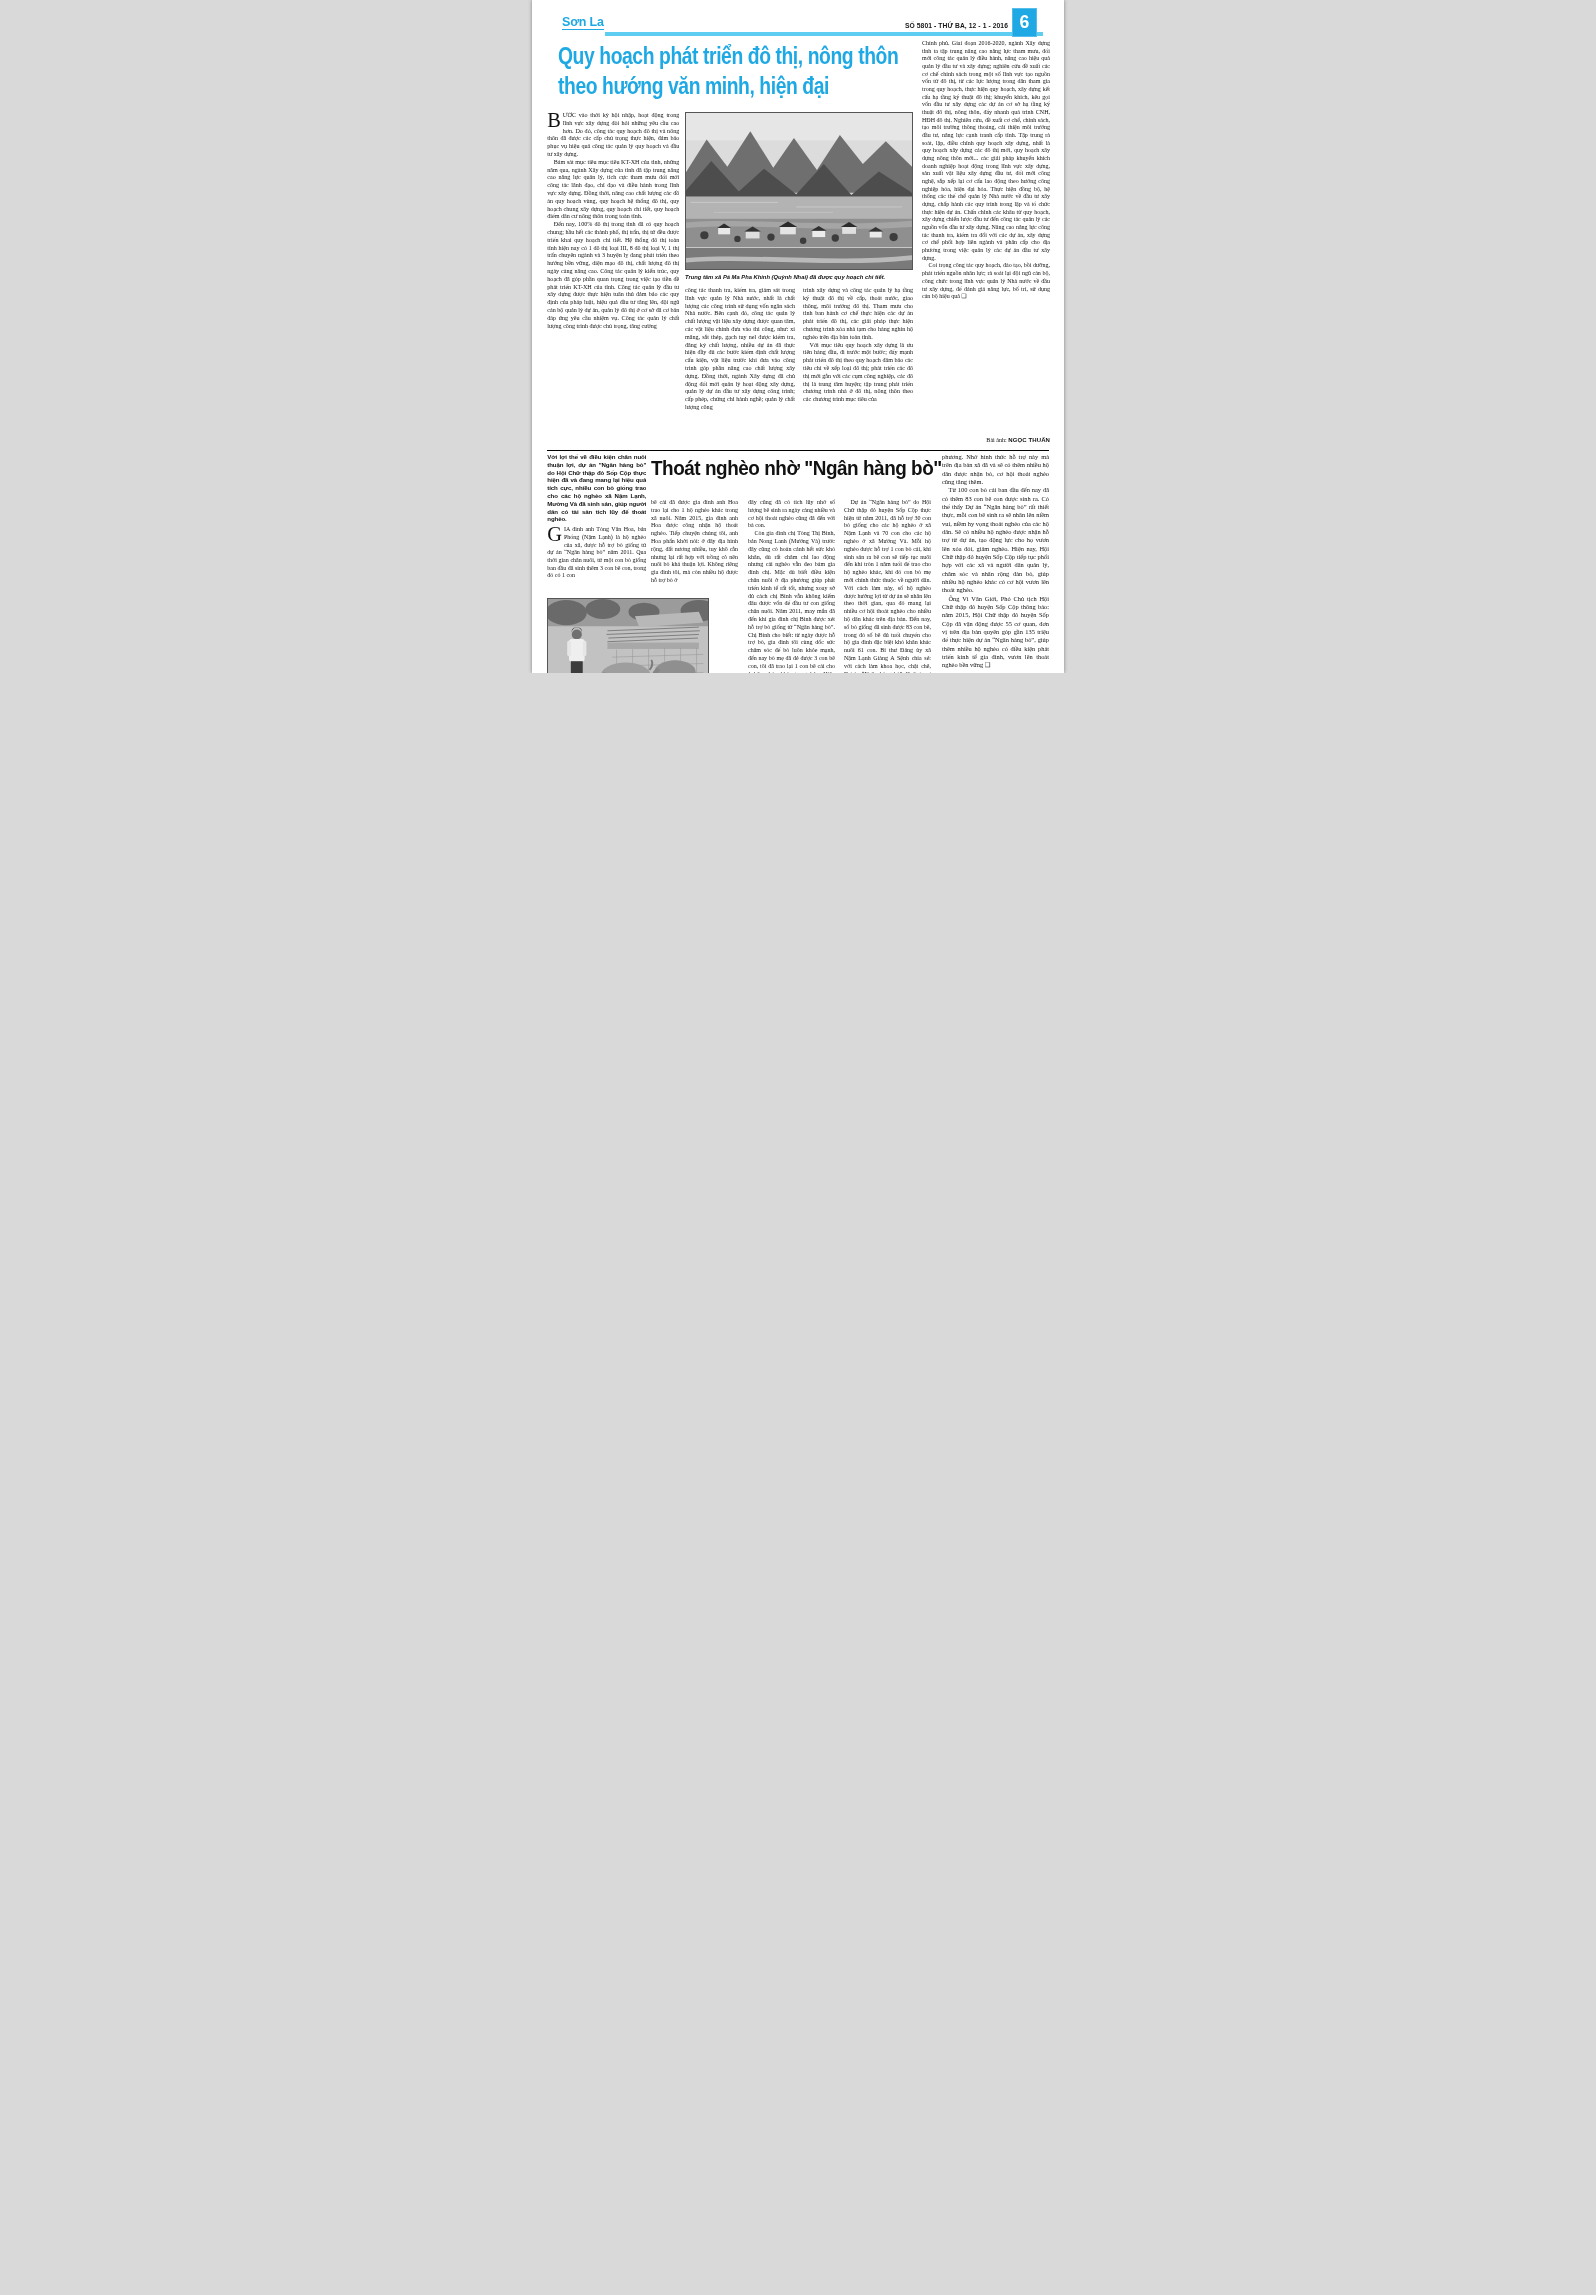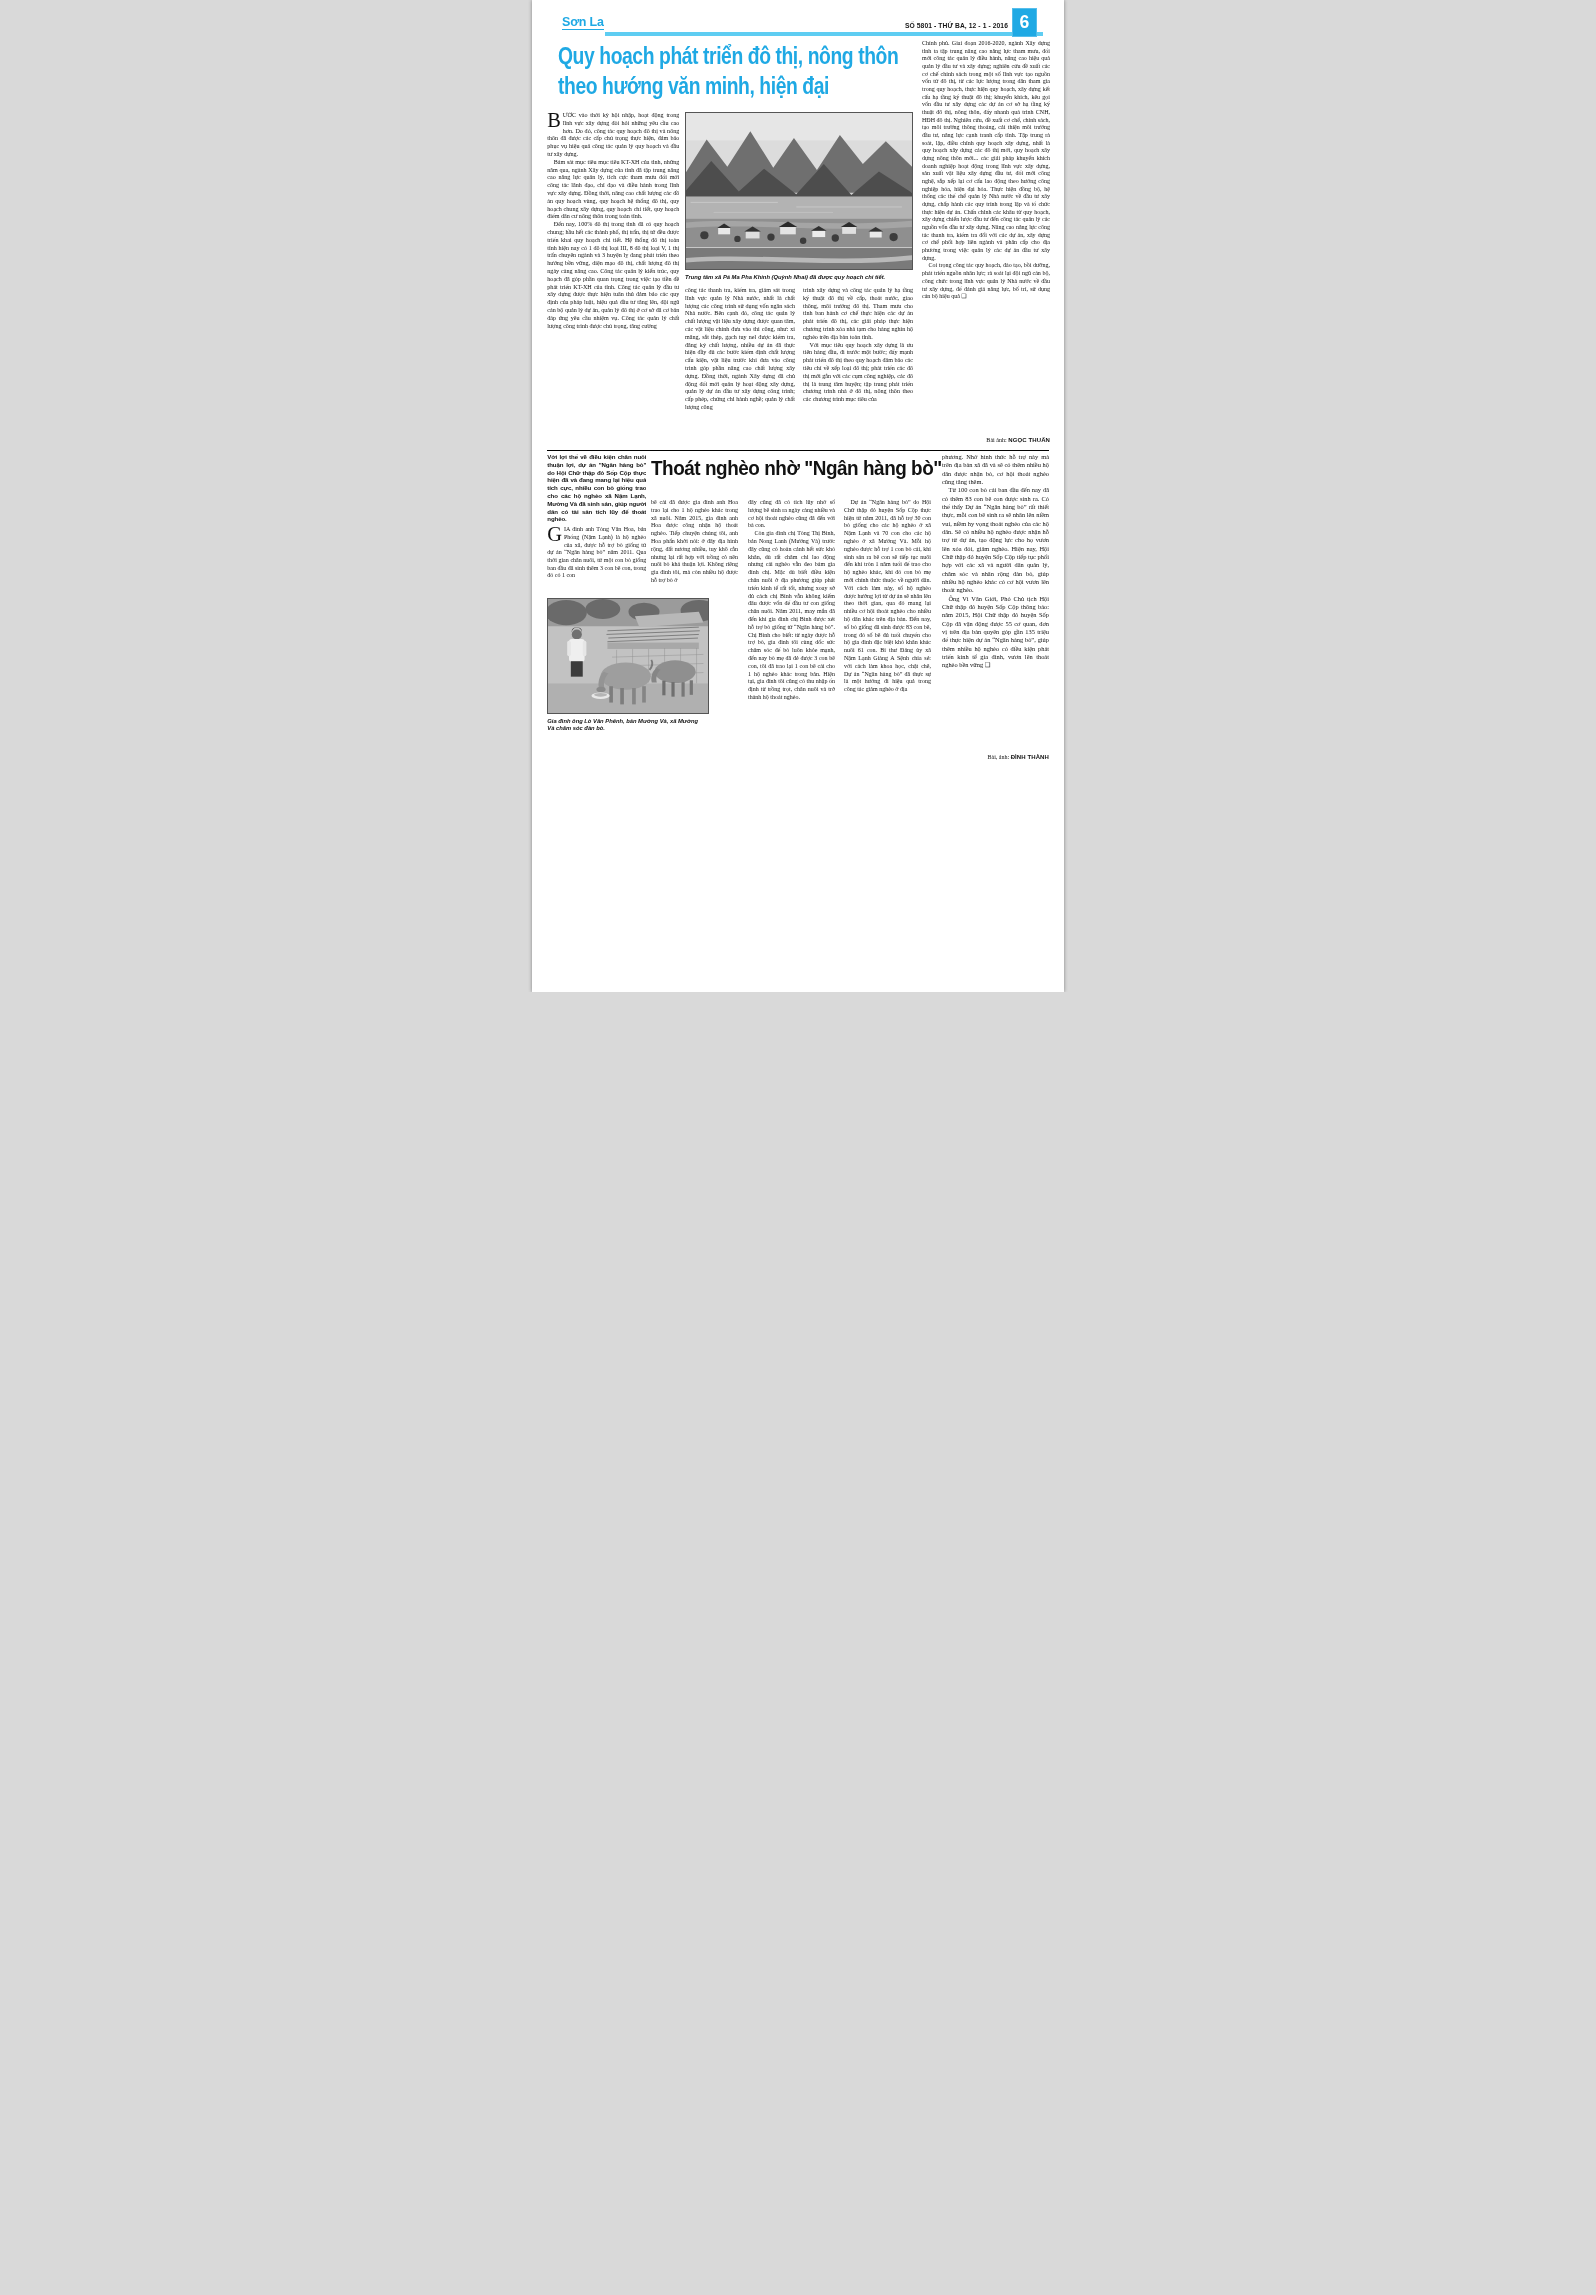--- a/index.html
+++ b/index.html
@@ -1,17 +1,17 @@
 <!DOCTYPE html>
 <html lang="vi" style="font-size:7.4px"><head>
 <meta charset="utf-8">
 <title>Sơn La – trang 6</title>
 <style>
   html,body{margin:0;padding:0;background:#d9d9d9;font-family:"Liberation Serif",serif;}
-  #page{position:relative;width:532px;height:992px;margin:0 auto;background:#ffffff;
+  #page{position:relative;width:532px;height:673px;margin:0 auto;background:#ffffff;
         box-shadow:0 0 3.7px rgba(0,0,0,.4);overflow:hidden;}
   
   .brand{position:absolute;left:30px;top:15.7px;font-family:"Liberation Sans",sans-serif;
          font-weight:bold;font-size:12.5px;letter-spacing:-0.2px;color:var(--accent);
          border-bottom:1.9px solid var(--accent);padding-bottom:0.5px;line-height:1;}
   .issue{position:absolute;top:22px;right:56px;font-family:"Liberation Sans",sans-serif;
          font-size:6.7px;font-weight:bold;color:#161616;letter-spacing:0.1px;}
   .header-bar{position:absolute;left:73px;top:32px;width:438px;height:4.2px;background:var(--bar);}
   .page-badge{position:absolute;left:480px;top:8.3px;width:25px;height:29px;background:var(--accent);
          color:#fff;font-family:"Liberation Sans",sans-serif;font-weight:bold;font-size:17.6px;

